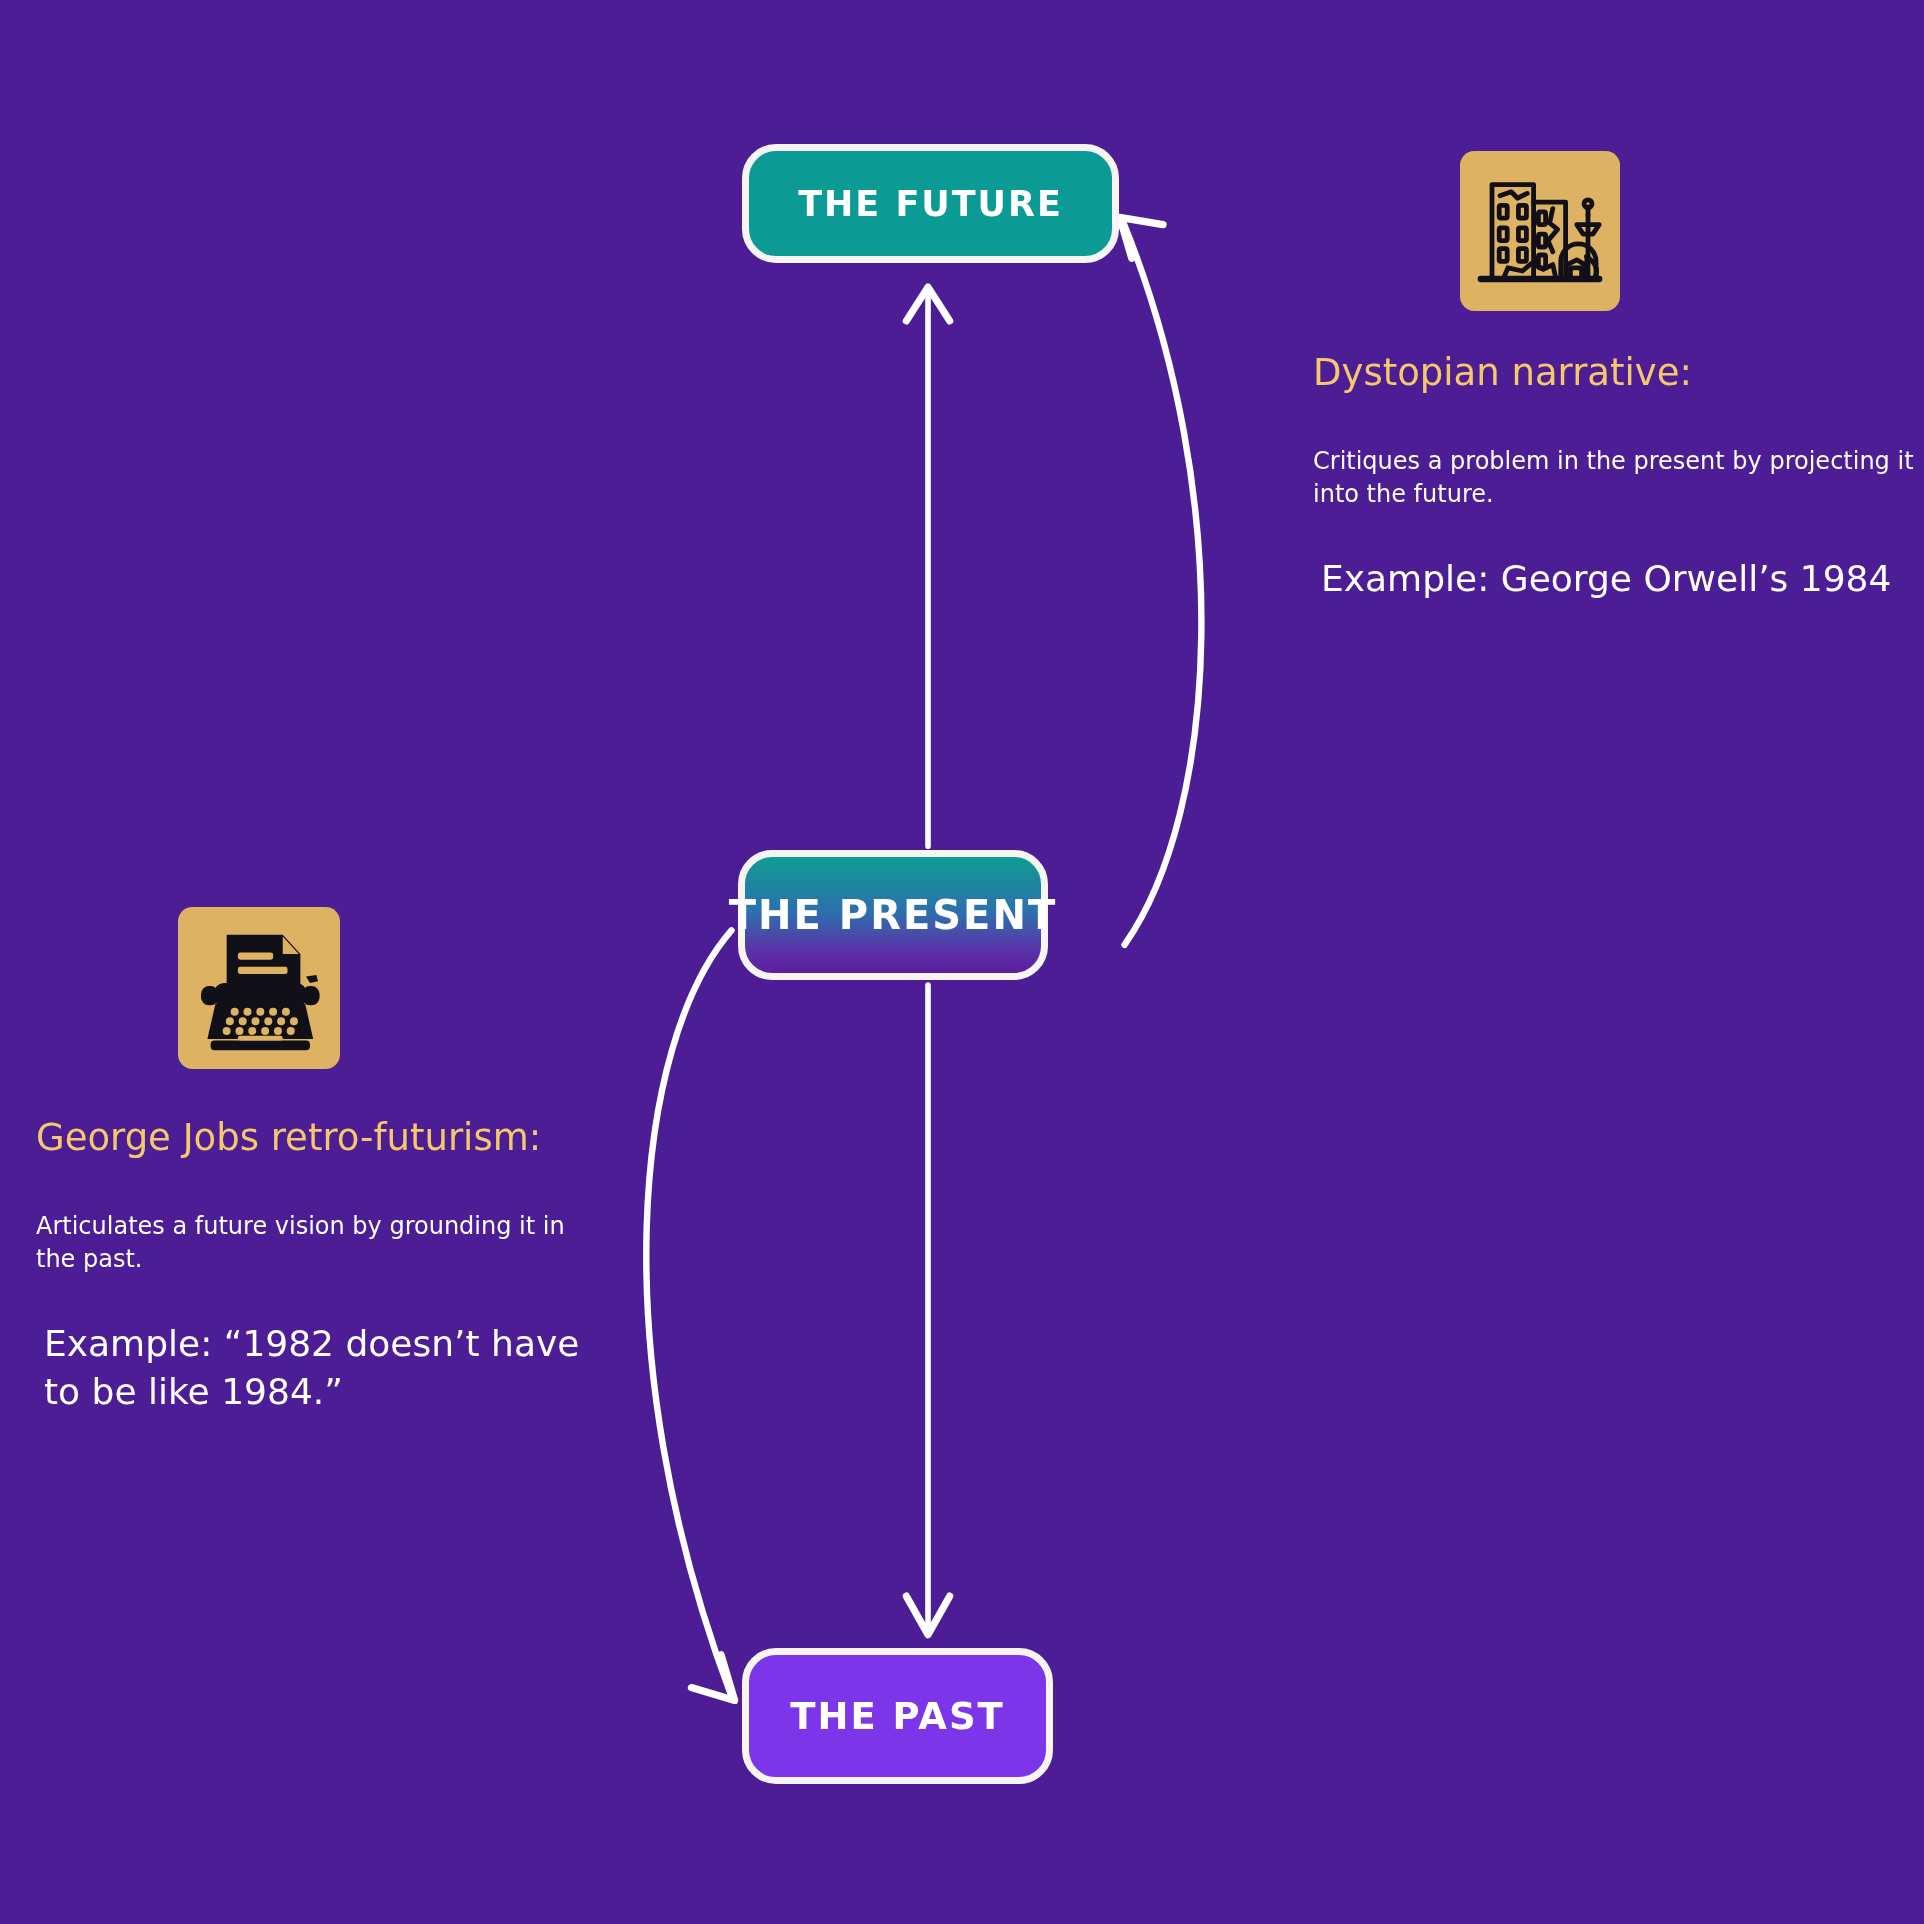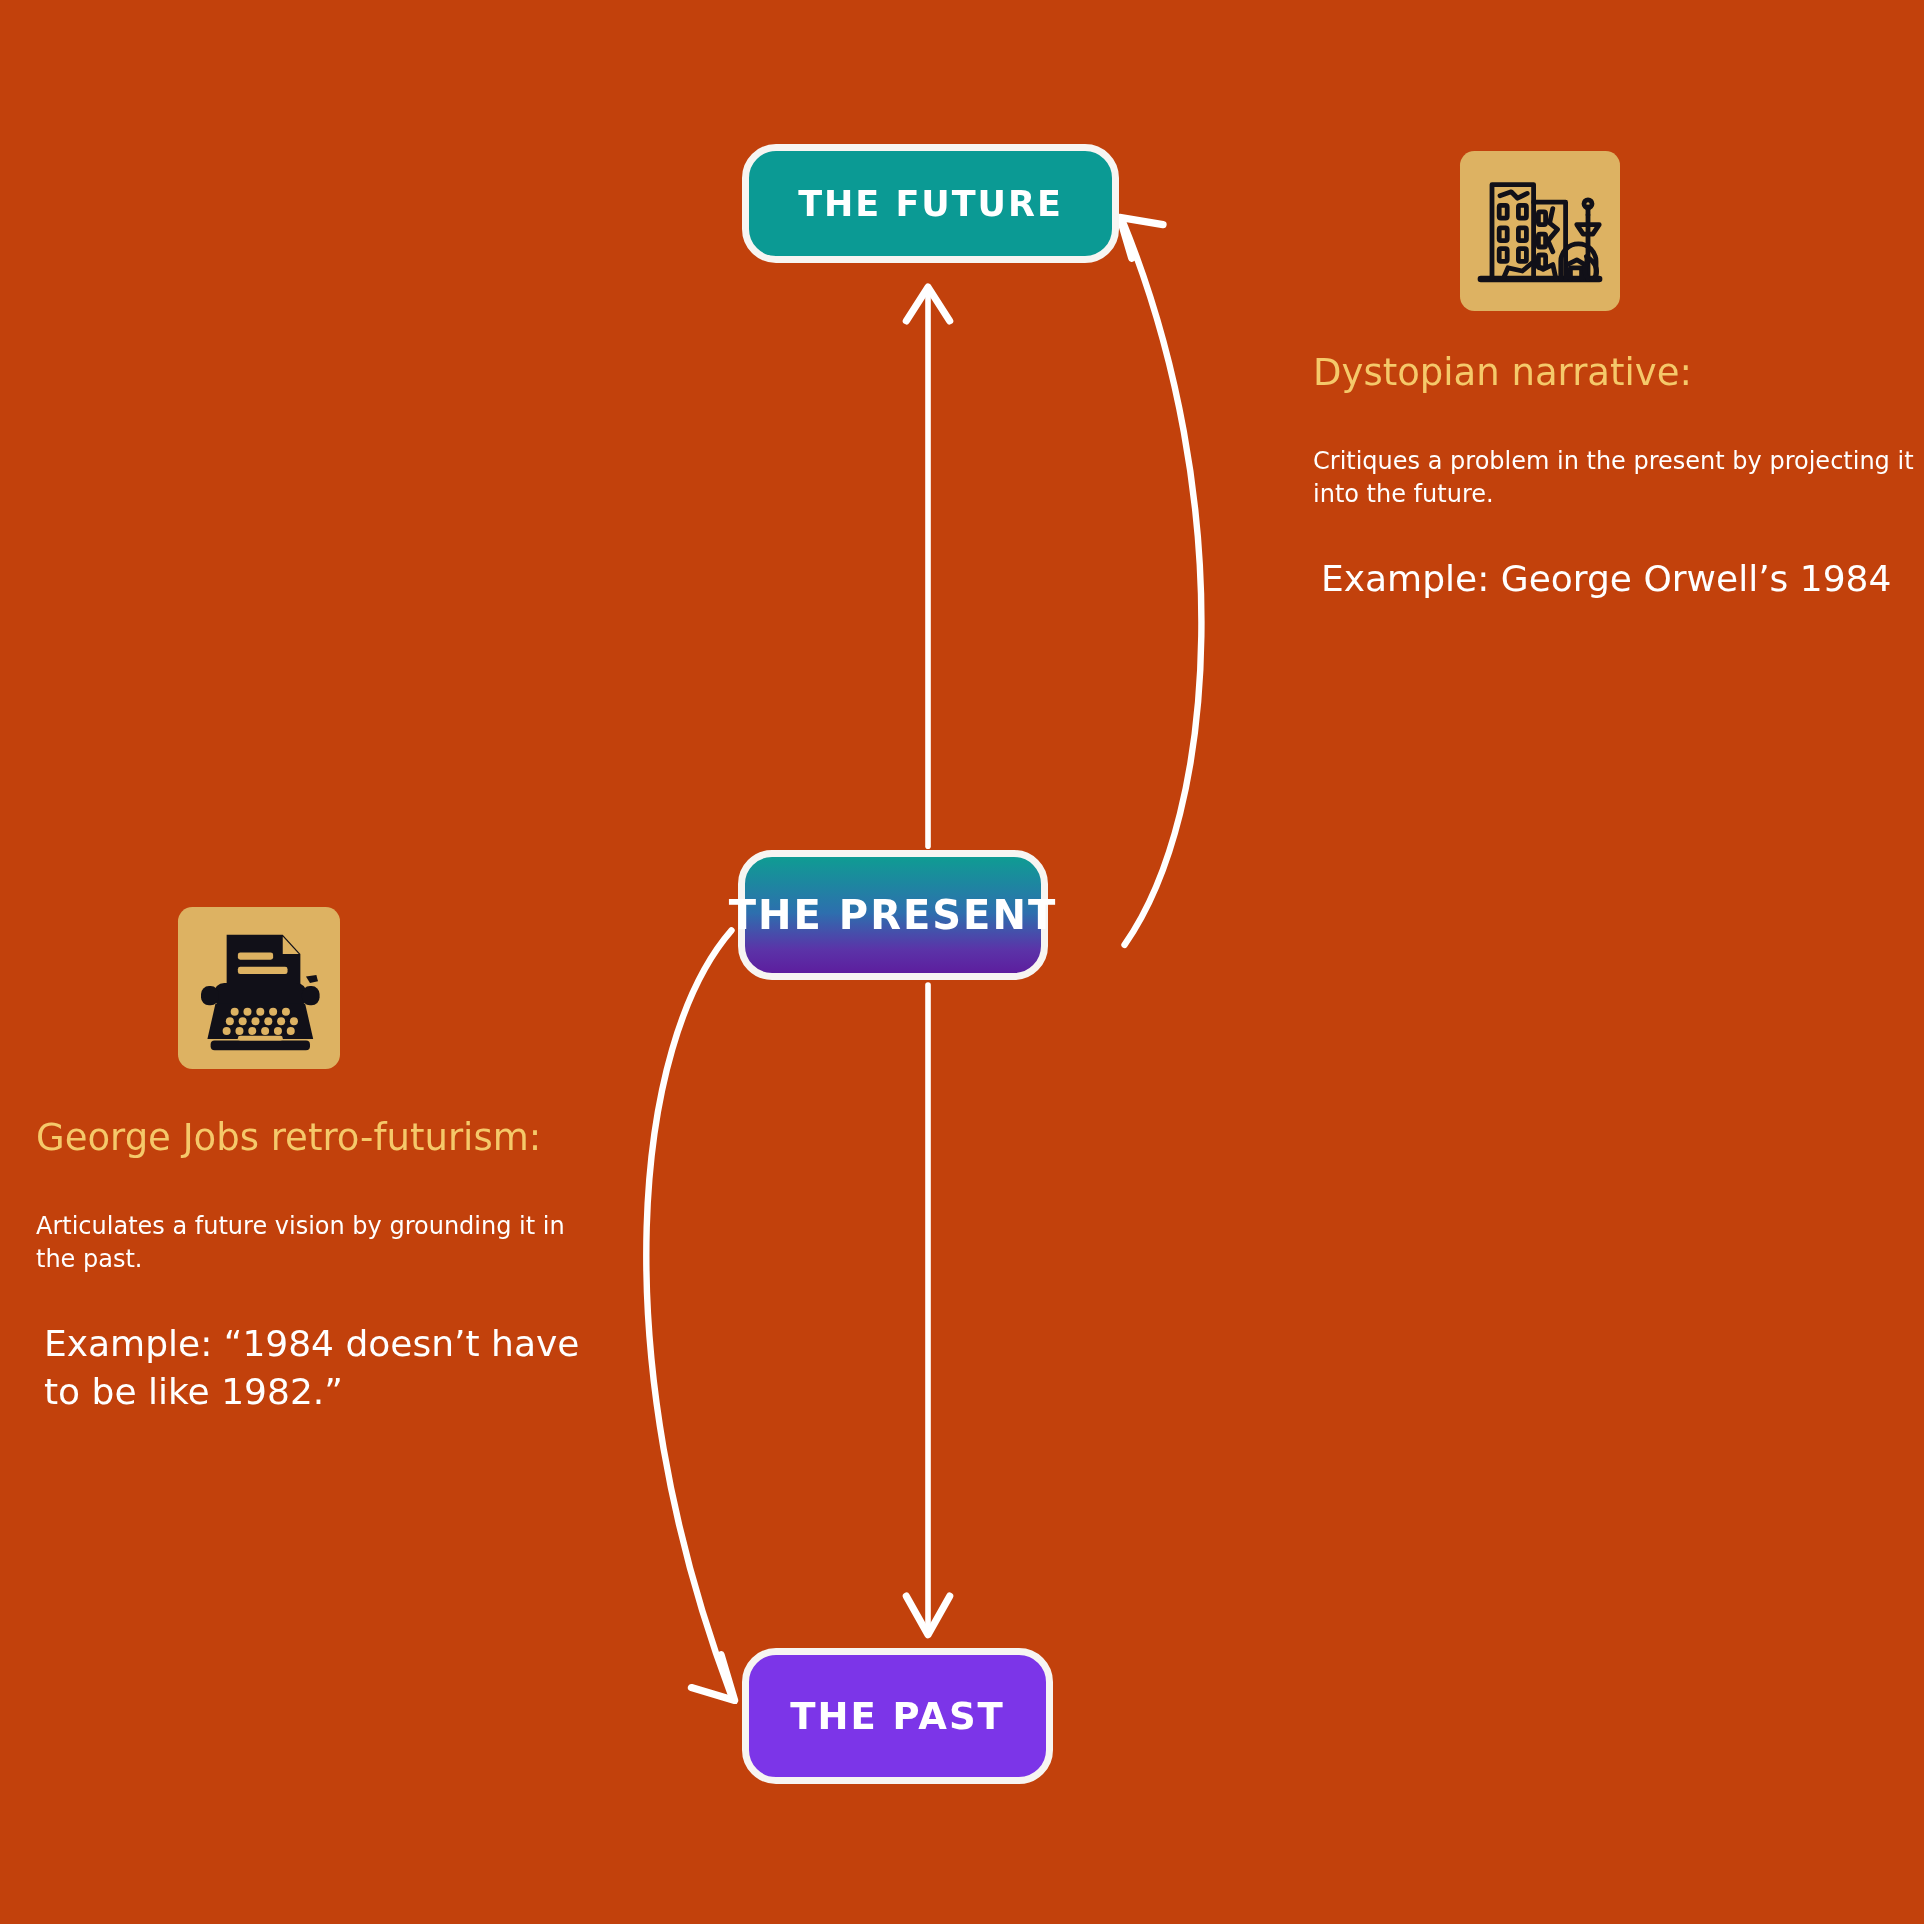--- a/index.html
+++ b/index.html
@@ -4,21 +4,21 @@
 <style>
   html, body {
     margin: 0;
     padding: 0;
     background: #1f1e2e;
   }
   #canvas {
     position: relative;
     width: 1925px;
     height: 1925px;
-    background: #c2410c;
+    background: #4c1d95;
     overflow: hidden;
     font-family: "DejaVu Sans", sans-serif;
   }
 
   
   #edges {
     position: absolute;
     left: 0; top: 0;
     width: 1925px; height: 1925px;
   }
@@ -232,17 +232,17 @@
 
   <div class="annot" id="annot-right">
     <p class="annot-title">Dystopian narrative:</p>
     <p class="annot-body">Critiques a problem in the present by projecting it into the future.</p>
     <p class="annot-example">Example: George Orwell’s 1984</p>
   </div>
 
   <div class="annot" id="annot-left">
     <p class="annot-title">George Jobs retro-futurism:</p>
     <p class="annot-body">Articulates a future vision by grounding it in the past.</p>
-    <p class="annot-example">Example: “1984 doesn’t have to be like 1982.”</p>
+    <p class="annot-example">Example: “1982 doesn’t have to be like 1984.”</p>
   </div>
 
 </div>
 
 
 </body></html>

